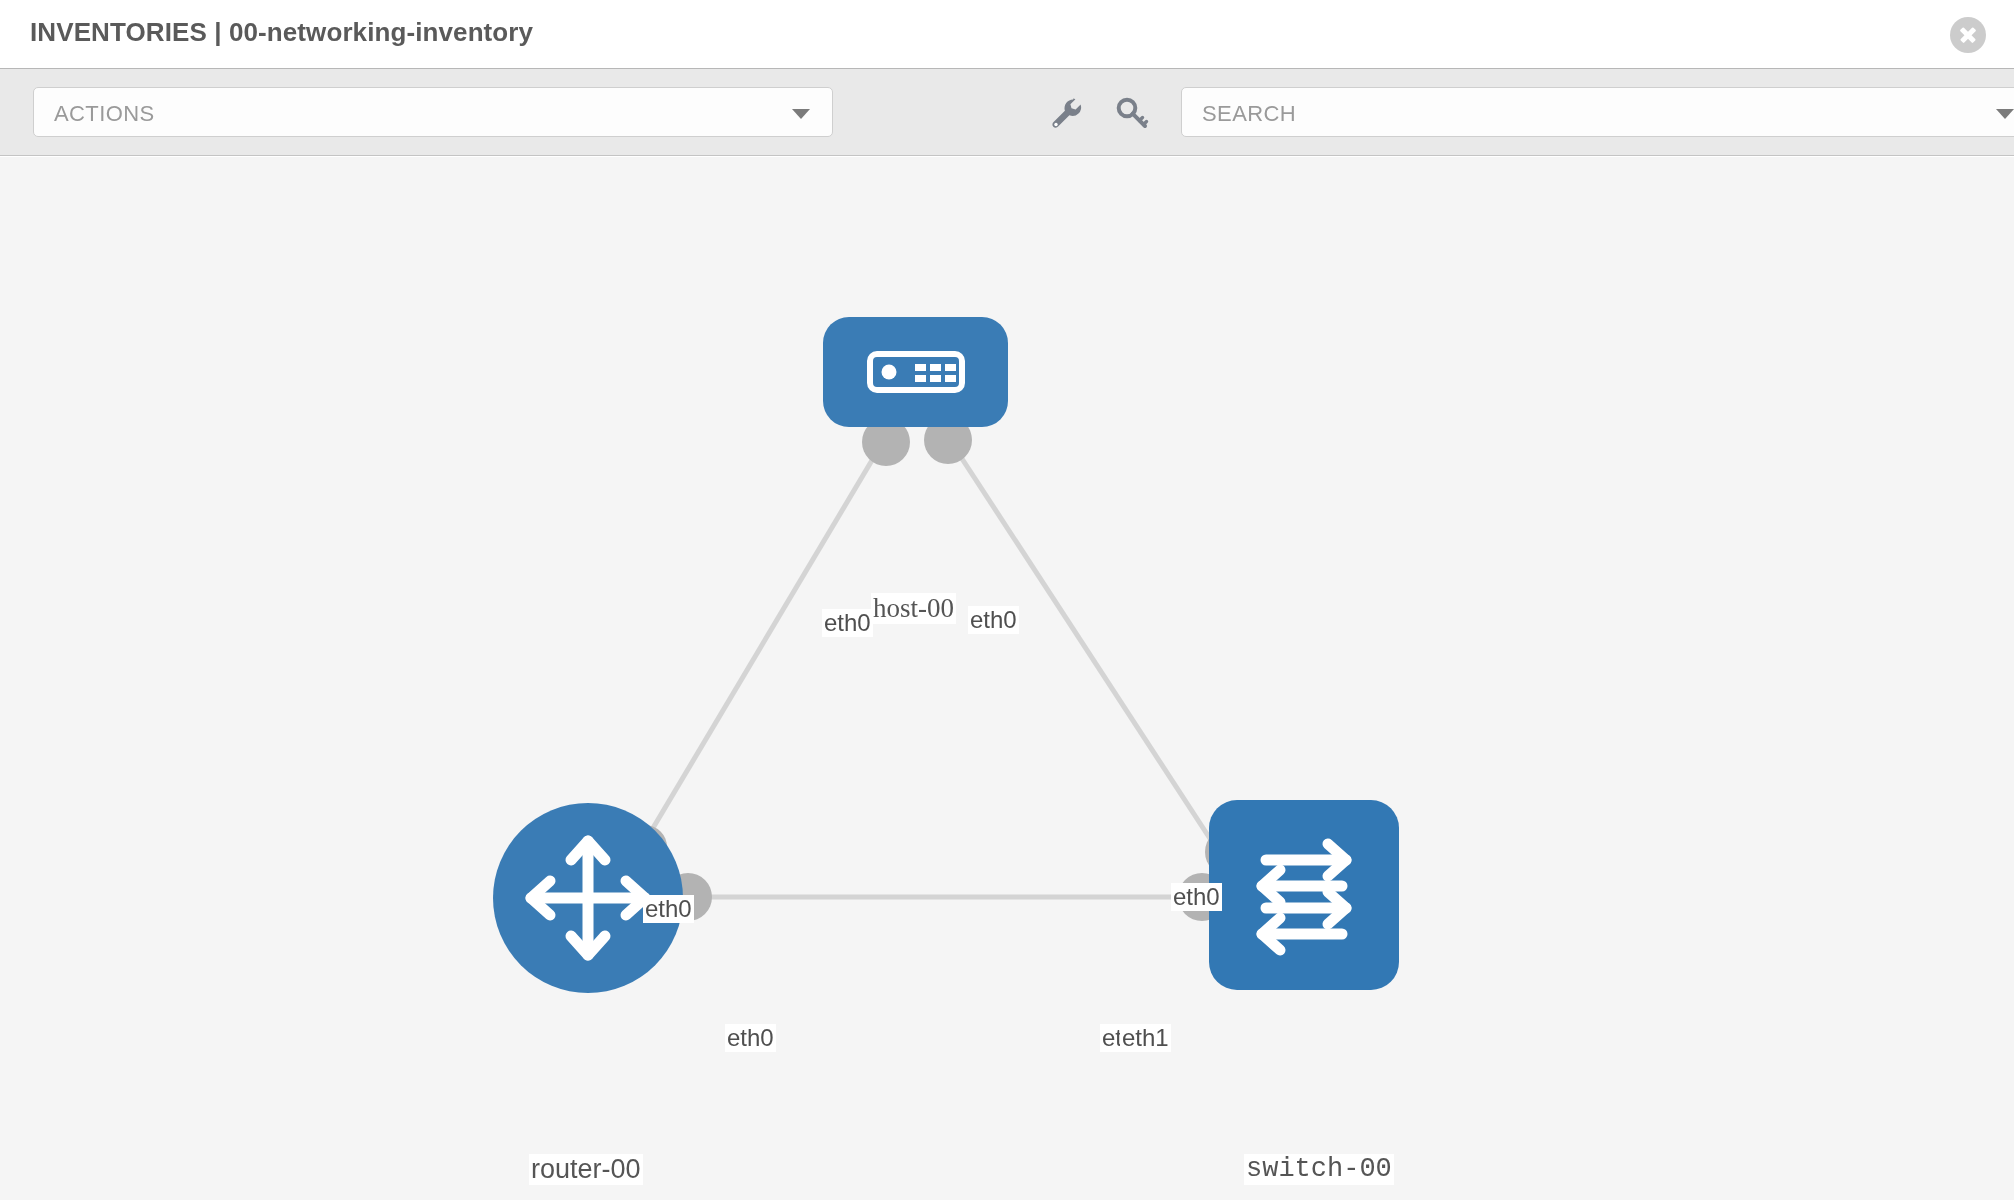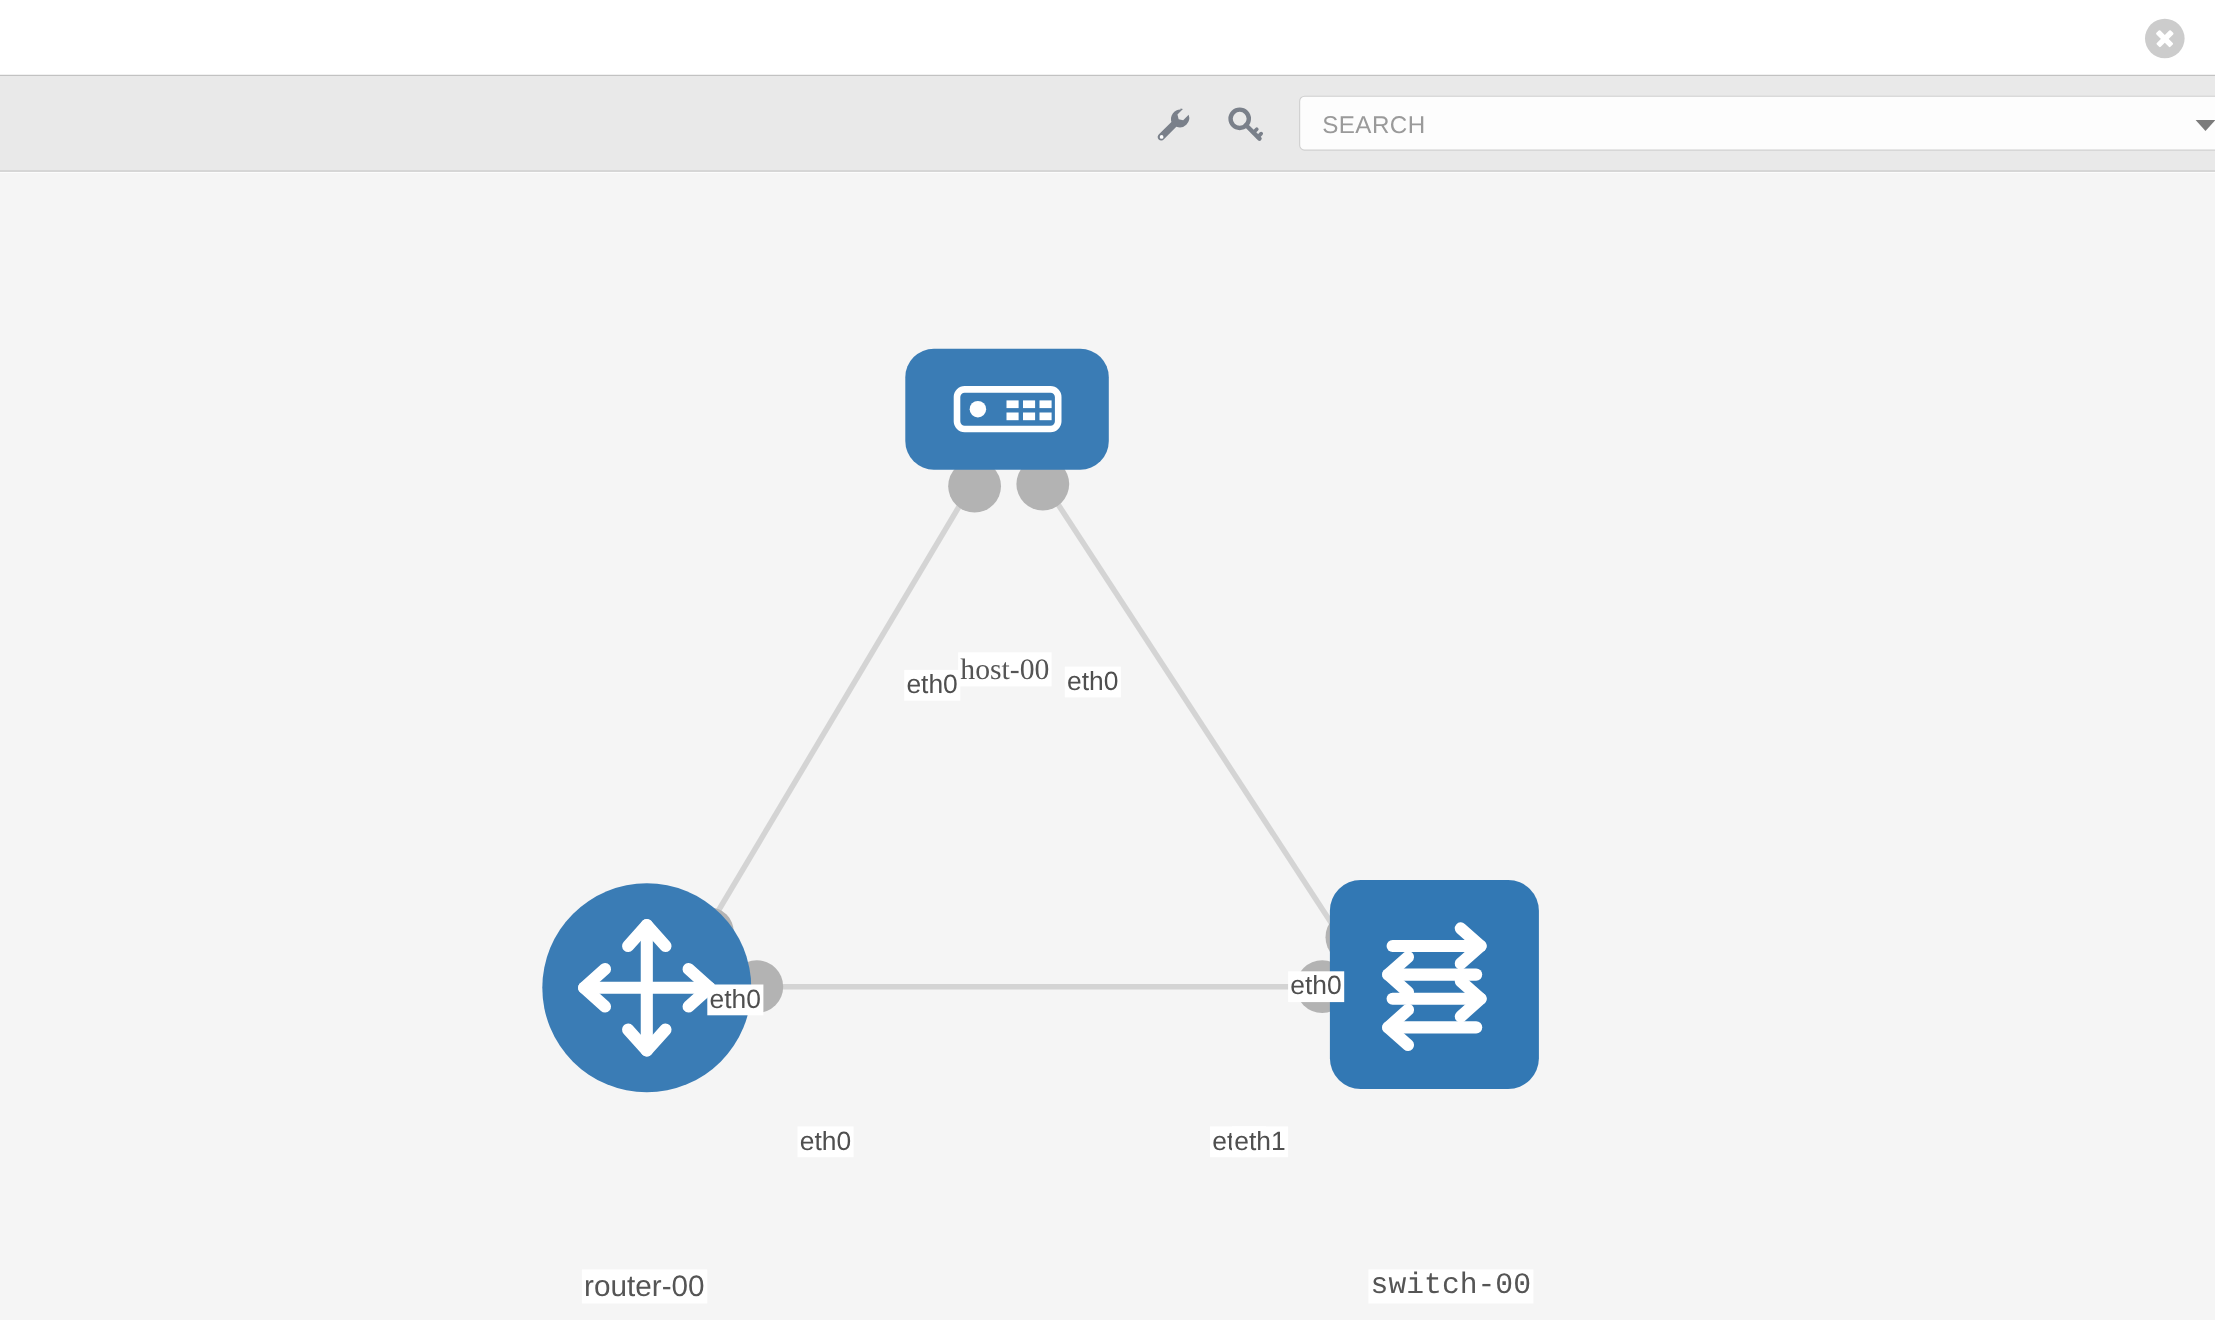--- a/index.html
+++ b/index.html
@@ -115,25 +115,30 @@
   #if-rt-right    { left: 725px; top: 867px; }
   #if-sw-left-a   { left: 1100px; top: 867px; }
   #if-sw-left-b   { left: 1120px; top: 867px; z-index: 3; }
 </style>
 </head>
 <body>
 
 <div id="app">
 
   <div class="header">
+    <div class="header-title">INVENTORIES | 00-networking-inventory</div>
     <div class="close-btn"></div>
   </div>
 
   <div class="toolbar">
 
+    <div class="actions-select">
+      <span class="actions-label">ACTIONS</span>
+      <span class="caret"></span>
+    </div>
 
     <div class="tool-icon" id="wrench-btn">
       <svg viewBox="0 0 36 36" aria-hidden="true">
         <path d="M25.2 4.6a8.6 8.6 0 0 0-8.3 11.2L5.6 27.1a3.2 3.2 0 1 0 4.5 4.5L21.4 20.3A8.6 8.6 0 0 0 32.6 9.4l-5 5-4.1-1.1-1.1-4.1 5-5a8.6 8.6 0 0 0-2.2-0.6z" fill="#7a808a"></path>
         <circle cx="8" cy="29.5" r="1.7" fill="#ffffff"></circle>
       </svg>
     </div>
 
     <div class="tool-icon" id="key-btn">
       <svg viewBox="0 0 36 36" aria-hidden="true">

